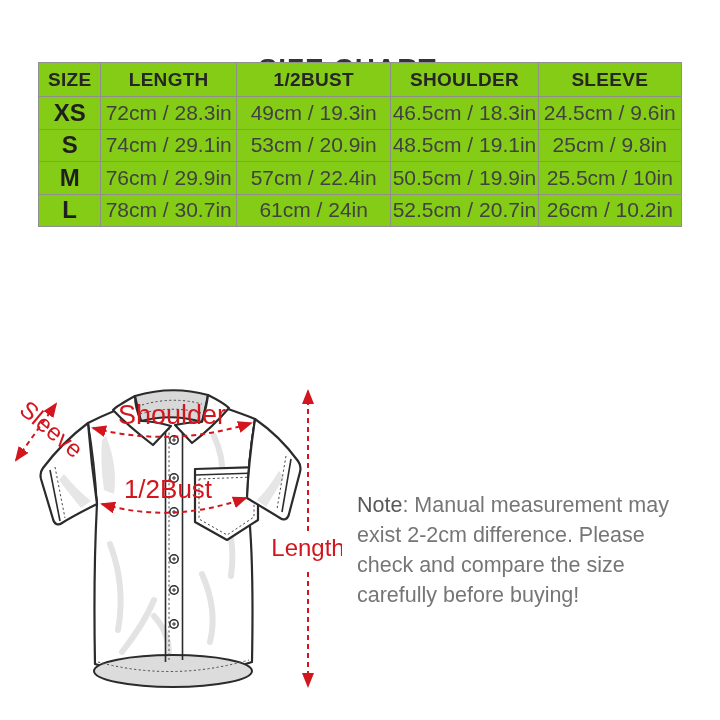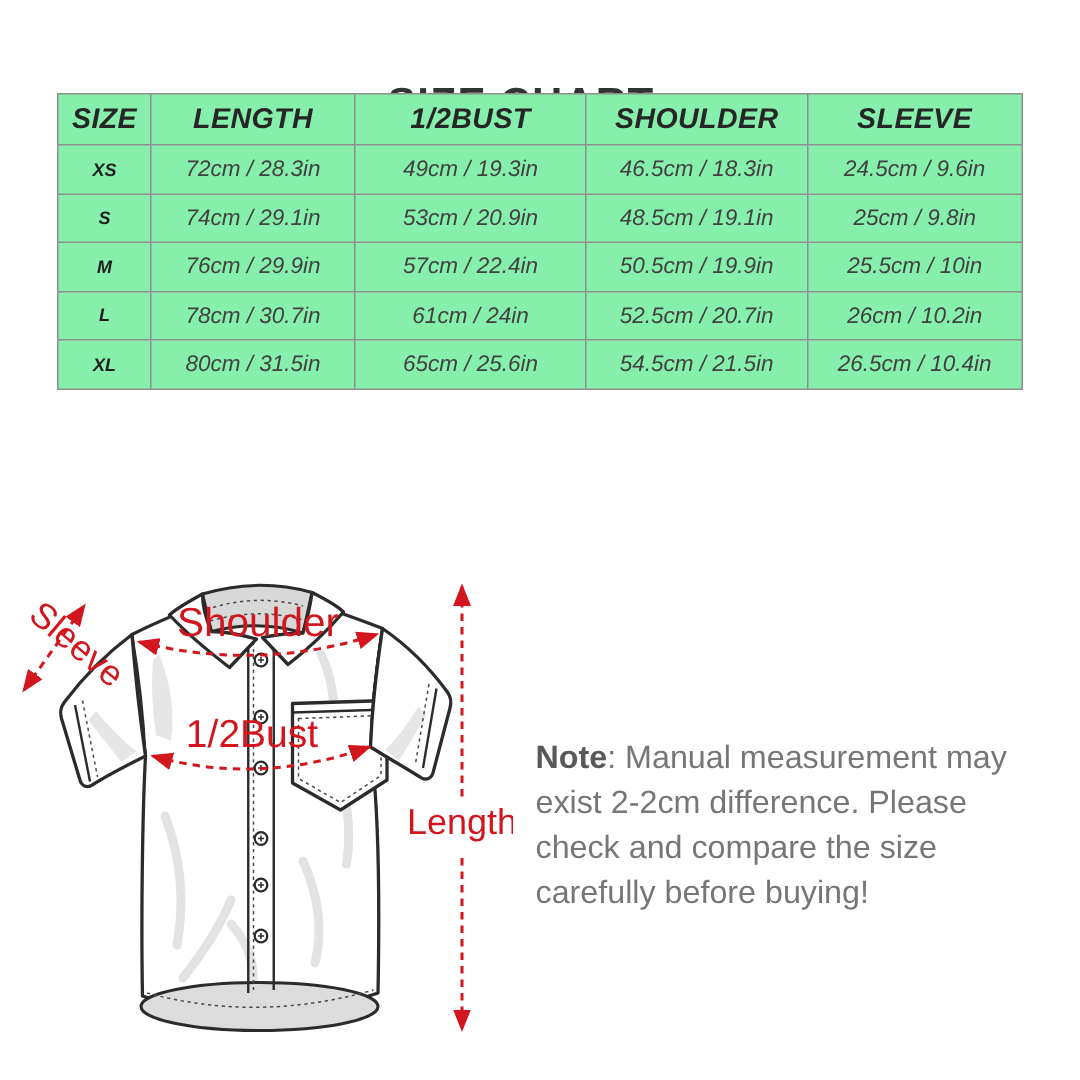--- a/index.html
+++ b/index.html
@@ -7,34 +7,34 @@
     width:720px;height:720px;background:#ffffff;position:relative;overflow:hidden;
     font-family:"Liberation Sans", sans-serif;
   }
   .title-wrap{position:absolute;top:11px;left:0;width:695px;text-align:center;margin-top:42px;}
   .title-wrap span{
     display:inline-block;font-size:28px;font-weight:bold;color:#333;
     letter-spacing:1px;border-bottom:3px solid #333;padding:0 3px 4px;
   }
   table.size-table{
     position:absolute;left:38px;top:62px;width:644px;
-    border-collapse:collapse;table-layout:fixed;background:#86efac;font-style:italic;
+    border-collapse:collapse;table-layout:fixed;background:#84cc16;
   }
   .size-table th,.size-table td{
     border:1px solid #8f8f8f;text-align:center;vertical-align:middle;padding:0;
     white-space:nowrap;overflow:hidden;
   }
   .size-table th{height:33px;font-size:19px;font-weight:bold;color:#262626;letter-spacing:.3px;}
-  .size-table td{height:31.5px;font-size:15px;color:#414141;}
-  .size-table td:first-child{font-weight:bold;color:#1f1f1f;font-size:12px;text-align:center;}
+  .size-table td{height:31.5px;font-size:21px;color:#414141;}
+  .size-table td:first-child{font-weight:bold;color:#1f1f1f;font-size:24px;text-align:center;}
   .note{
     position:absolute;left:357px;top:468px;width:336px;
     font-size:21.5px;line-height:30px;color:#767676;
   }
-  .note b{color:#595959;font-weight:bold;}
+  .note b{color:#595959;font-weight:normal;}
   .diagram{position:absolute;left:2px;top:374px;width:340px;height:334px;}
   .diagram svg{display:block;width:340px;height:334px;}
   .outline{fill:#ffffff;stroke:#2b2b2b;stroke-width:2.2;stroke-linejoin:round;}
   .seam{fill:none;stroke:#2b2b2b;stroke-width:1.6;}
   .stitch{fill:none;stroke:#4a4a4a;stroke-width:1;stroke-dasharray:2.2 2.4;}
   .shade{fill:#e6e6e6;stroke:none;}
   .shadeln{fill:none;stroke:#e3e3e3;stroke-width:6;stroke-linecap:round;}
   .redln{fill:none;stroke:#d3161d;stroke-width:2;stroke-dasharray:5 4;}
   .redtxt{fill:#d3161d;font-family:"Liberation Sans",sans-serif;}
 </style>
@@ -83,27 +83,20 @@
         <td>57cm / 22.4in</td>
         <td>50.5cm / 19.9in</td>
         <td>25.5cm / 10in</td>
       </tr>
       <tr>
         <td>L</td>
         <td>78cm / 30.7in</td>
         <td>61cm / 24in</td>
         <td>52.5cm / 20.7in</td>
         <td>26cm / 10.2in</td>
-      </tr>
-      <tr>
-        <td>XL</td>
-        <td>80cm / 31.5in</td>
-        <td>65cm / 25.6in</td>
-        <td>54.5cm / 21.5in</td>
-        <td>26.5cm / 10.4in</td>
       </tr>
     </tbody>
 </table>
 
 <div class="diagram">
   <svg viewBox="0 0 340 334" xmlns="http://www.w3.org/2000/svg">
     <defs>
       <marker id="ah" markerWidth="8" markerHeight="6" refX="6.5" refY="3" orient="auto-start-reverse" markerUnits="strokeWidth">
         <path d="M0,0 L7.5,3 L0,6 Z" fill="#d3161d"></path>
       </marker>

